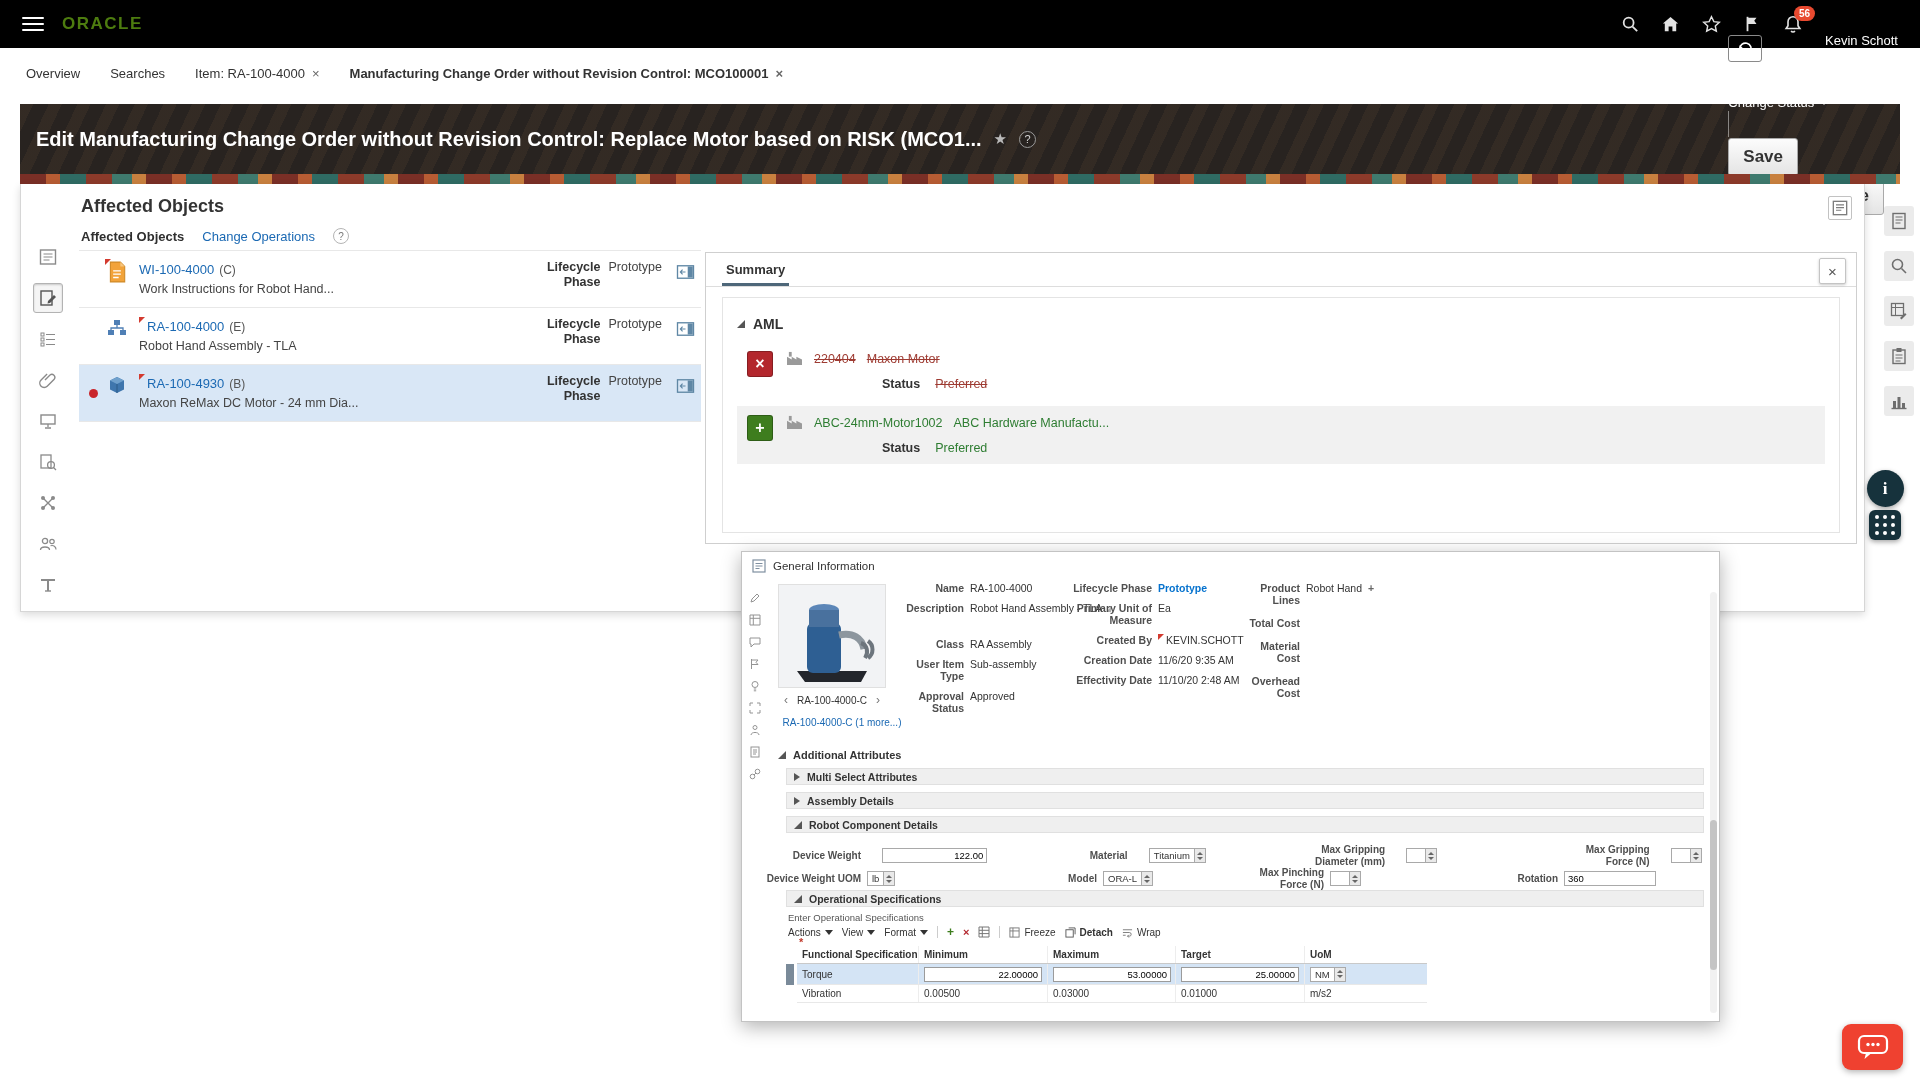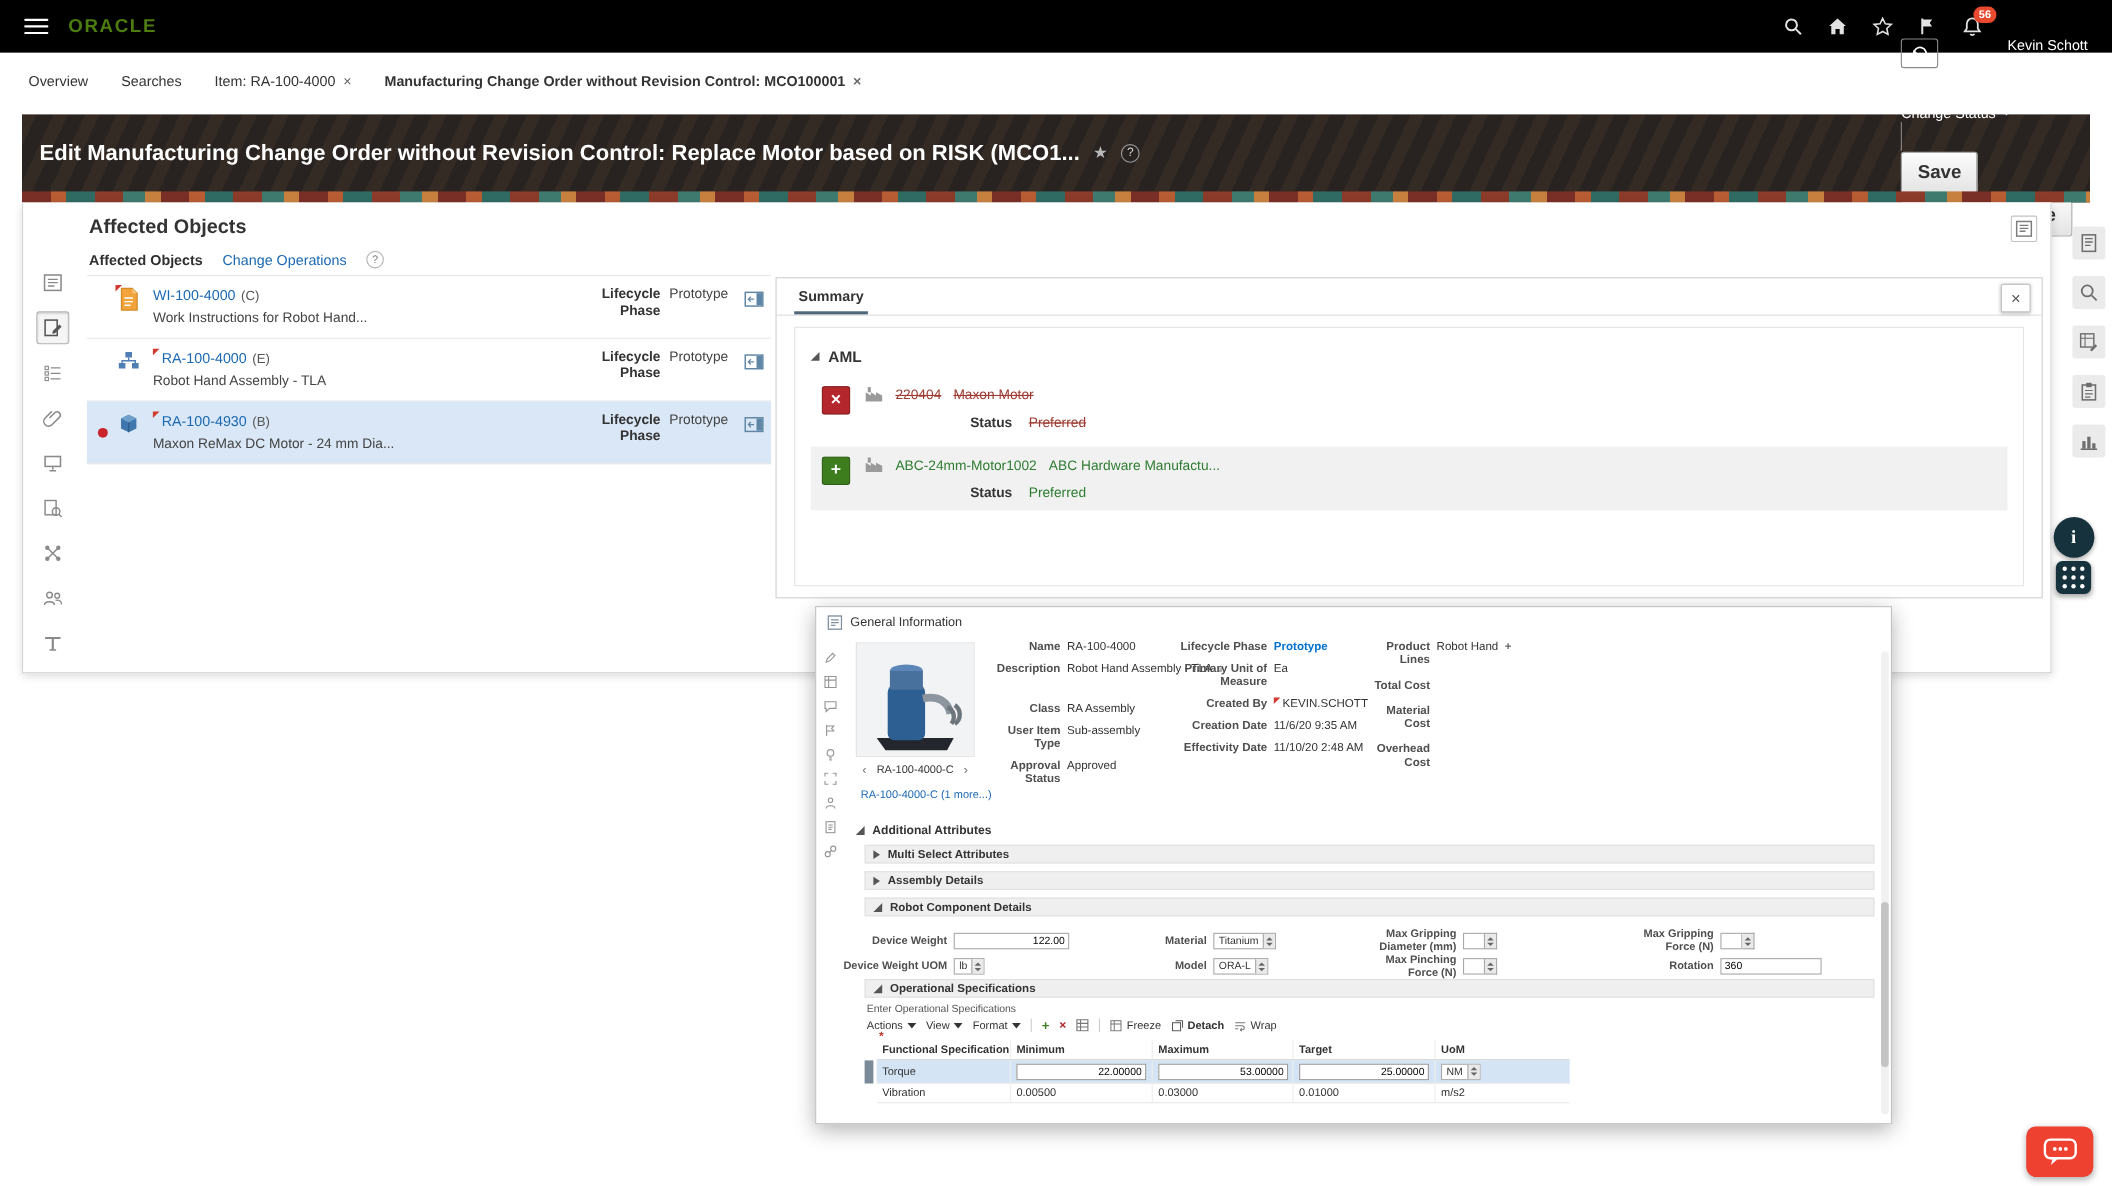--- a/index.html
+++ b/index.html
@@ -106,21 +106,21 @@
 .gl{text-align:right;font-weight:bold;color:#4f4f4f;}
 .gv{color:#333;min-height:11px;}
 .gv.blue{color:#0572ce;font-weight:bold;cursor:pointer;}
 .desc-tall{min-height:28px;}
 .fld-exp{width:0;height:0;border-bottom:5px solid #b0b0b0;border-left:5px solid transparent;display:inline-block;margin-left:4px;}
 .pl-plus{color:#666;font-weight:bold;margin-left:6px;cursor:pointer;}
 .gi-addhead{position:absolute;left:36px;top:197px;display:flex;gap:7px;align-items:center;font-weight:bold;font-size:11px;}
 .gi-band{position:absolute;left:44px;width:918px;height:17px;background:#efefef;border:1px solid #e0e0e0;display:flex;align-items:center;gap:7px;padding:0 7px;font-weight:bold;font-size:10.5px;cursor:pointer;}
 #band-ms{top:216px;} #band-ad{top:240px;} #band-rcd{top:264px;} #band-ops{top:338px;}
 .rcd-row{position:absolute;left:44px;width:918px;display:flex;align-items:center;font-size:10px;}
-#rcdA{top:292px;} #rcdB{top:315px;}
+#rcdA{top:292px;justify-content:space-between;} #rcdB{top:315px;}
 .rl{display:flex;justify-content:flex-end;align-items:center;font-weight:bold;color:#4f4f4f;padding-right:6px;}
 .rl>span{text-align:right;white-space:nowrap;}
 .rl.wrap>span{white-space:normal;width:90px;line-height:1.15;}
 .w1{width:81px;}.s1{width:111px;display:flex;}.w2{width:125px;}.s2{width:55px;display:flex;}.w3{width:172px;}.s3{width:33px;display:flex;}.w4{width:201px;}
 .tin{height:15px;border:1px solid #a9a9a9;font-size:9.5px;padding:0 3px;font-family:inherit;background:#fff;}
 .tin.num{text-align:right;}
 .tin.full{width:105px;}
 .tin.mini{width:20px;}
 .tin.rot{width:92px;}
 .stepper{width:11px;height:15px;border:1px solid #a9a9a9;border-left:none;background:#e9e9e9;display:flex;flex-direction:column;align-items:center;justify-content:center;gap:2px;cursor:pointer;}

